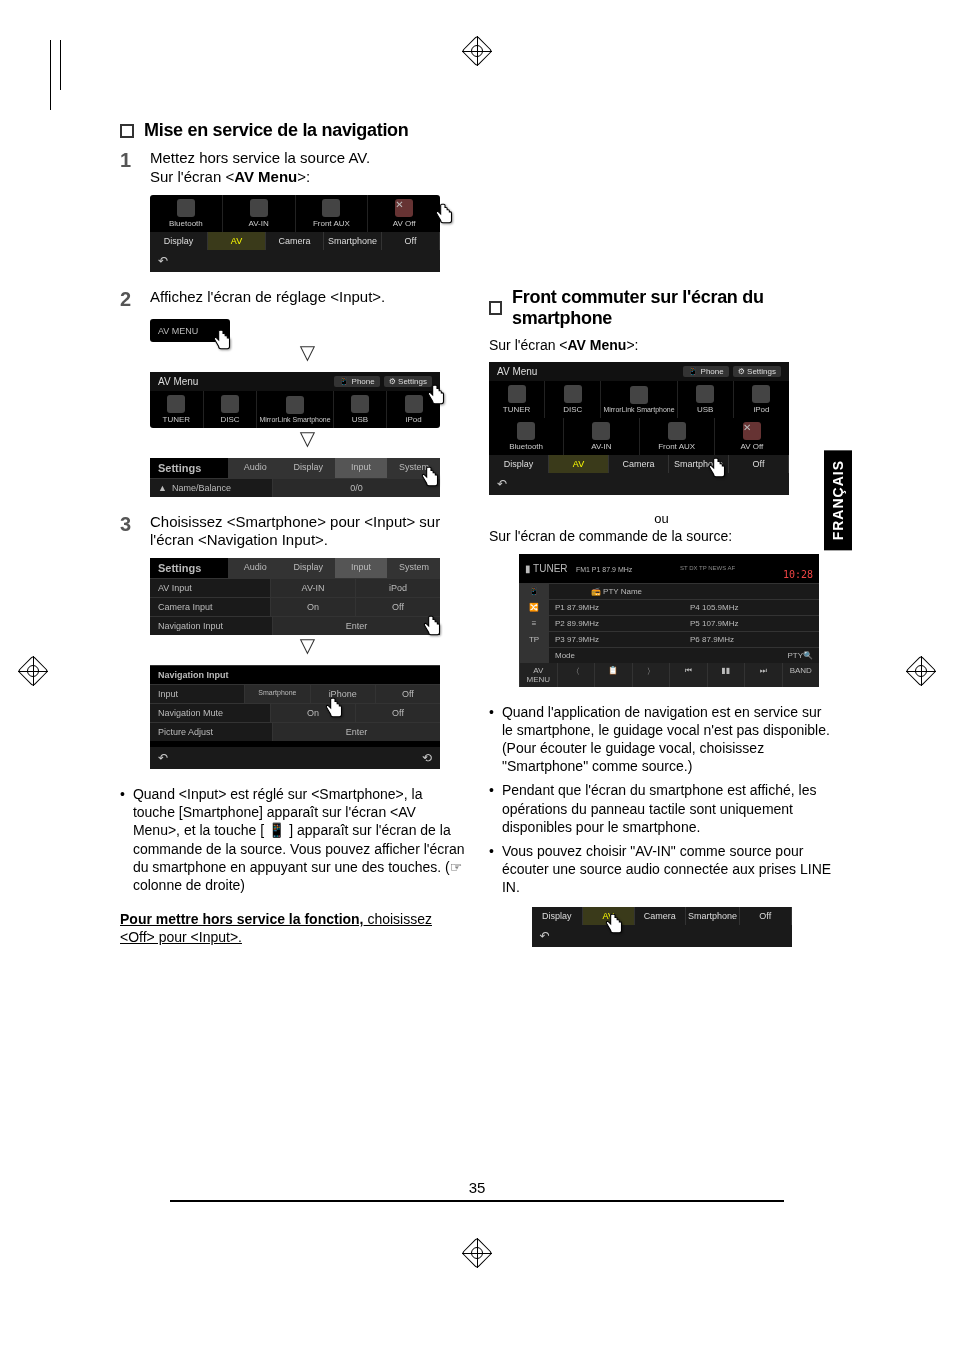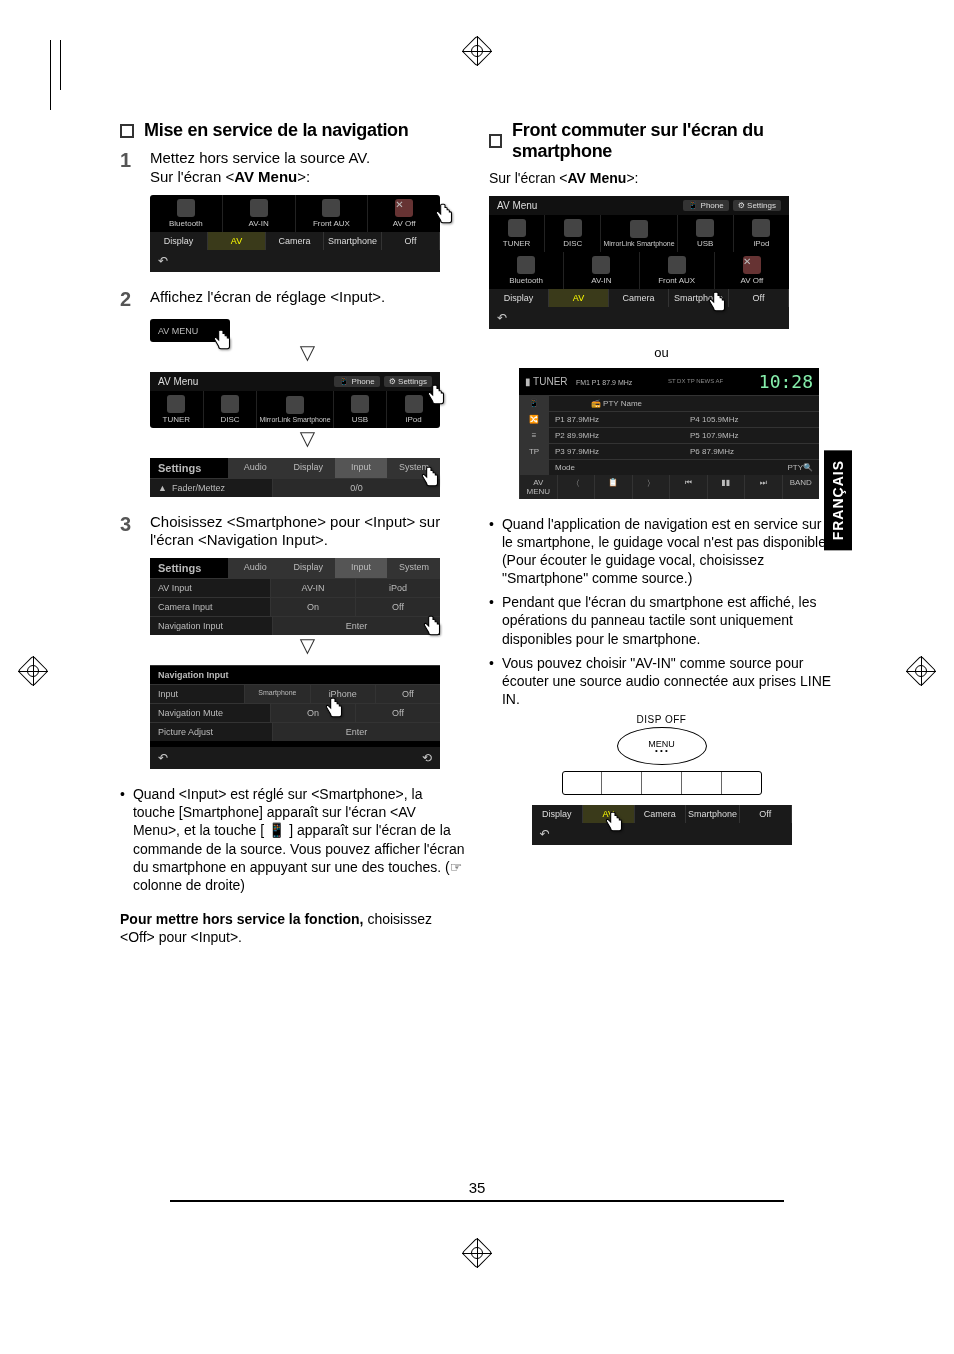--- a/index.html
+++ b/index.html
@@ -1,18 +1,18 @@
 <!DOCTYPE html>
 <html><head>
 <meta charset="utf-8">
 <style>
   * { box-sizing: border-box; margin: 0; padding: 0; }
   body { background: #fff; width: 954px; height: 1354px; position: relative; font-family: "Helvetica Neue", Arial, sans-serif; color: #000; }
   .page { position: absolute; left: 50px; top: 40px; right: 50px; bottom: 50px; }
-  .columns { display: flex; gap: 24px; padding: 80px 70px 0 70px; }
+  .columns { display: flex; gap: 24px; padding: 80px 70px 0 70px; align-items: flex-end; }
   .col { flex: 1; min-width: 0; }
   .sec-head { display: flex; align-items: center; gap: 10px; margin-bottom: 8px; }
   .sec-box { width: 14px; height: 14px; border: 2px solid #333; }
   .sec-title { font-size: 18px; font-weight: 700; font-family: "Helvetica Neue Condensed", "Arial Narrow", Arial, sans-serif; letter-spacing: -0.3px; }
   .step { display: flex; gap: 12px; margin-bottom: 8px; }
   .step-num { font-size: 20px; font-weight: 700; color: #555; width: 18px; flex-shrink: 0; font-family: "Arial Narrow", Arial, sans-serif; }
   .step-body { flex: 1; font-size: 15px; font-family: "Arial Narrow", Arial, sans-serif; line-height: 1.25; }
   .step-title { font-weight: 400; }
   .step-sub { font-weight: 400; }
   .small-txt { font-size: 14px; font-family: "Arial Narrow", Arial, sans-serif; line-height: 1.25; }
@@ -36,33 +36,33 @@
   .ss-settings-row { display: flex; background: #1a1a1a; border-top: 1px solid #333; }
   .ss-settings-left { flex: 1.3; padding: 4px 8px; font-size: 9px; display: flex; align-items: center; }
   .ss-settings-left.head { background: #000; font-weight: bold; }
   .ss-settings-opt { flex: 1; text-align: center; padding: 4px 2px; font-size: 9px; border-left: 1px solid #333; background: #2a2a2a; }
   .ss-settings-tabs { display: flex; background: #000; }
   .ss-settings-tab { flex: 1; text-align: center; font-size: 9px; padding: 4px 2px; border-left: 1px solid #333; background: #333; }
   .ss-settings-title { flex: 1.3; padding: 4px 8px; font-size: 11px; font-weight: bold; }
   .bullet-list { margin: 8px 0 0 0; }
   .bullet-item { display: flex; gap: 8px; font-size: 14px; font-family: "Arial Narrow", Arial, sans-serif; line-height: 1.3; margin-bottom: 6px; }
   .bullet-dot { flex-shrink: 0; }
-  .note-para { font-size: 14px; font-family: "Arial Narrow", Arial, sans-serif; line-height: 1.3; margin: 16px 0 0 0; }
+  .note-para { font-size: 14px; font-family: "Arial Narrow", Arial, sans-serif; line-height: 1.3; margin: 16px 0 0 0; text-decoration: underline; }
   .underline-head { font-size: 16px; font-weight: 700; font-family: "Arial Narrow", Arial, sans-serif; border-bottom: 1.5px solid #000; padding-bottom: 2px; margin: 14px 0 10px 0; }
   .side-tab { position: absolute; right: 52px; top: 410px; background: #000; color: #fff; font-size: 14px; font-weight: 600; padding: 10px 6px; writing-mode: vertical-rl; transform: rotate(180deg); letter-spacing: 1px; }
   .page-num { position: absolute; left: 50%; transform: translateX(-50%); bottom: 108px; font-size: 15px; }
   .page-num-line { position: absolute; height: 2px; background: #000; bottom: 102px; }
   .footer { position: absolute; bottom: 48px; left: 80px; right: 80px; display: flex; justify-content: space-between; font-size: 11px; color: #333; }
   .ou-txt { text-align: center; font-size: 13px; font-family: "Arial Narrow", Arial, sans-serif; margin: 4px 0 2px 0; }
   .tuner-row { display: flex; background: #1a1a1a; border-top: 1px solid #333; font-size: 8px; }
   .tuner-left { width: 30px; background: #333; text-align: center; padding: 3px 0; }
   .tuner-mid { flex: 1; padding: 3px 6px; }
   .tuner-right { flex: 1; padding: 3px 6px; }
   .tuner-head { display: flex; justify-content: space-between; align-items: center; padding: 3px 6px; background: #000; }
-  .tuner-time { font-family: monospace; font-size: 18px; color: #86efac; }
+  .tuner-time { font-family: monospace; font-size: 10px; color: #ef4444; margin-top: 12px; }
   .tuner-bottom { display: flex; background: #222; }
   .tuner-btn { flex: 1; text-align: center; font-size: 8px; padding: 3px 1px; border-left: 1px solid #333; }
   .disp-off-box { width: 220px; margin: 0 auto; }
   .do-label { text-align: center; font-size: 10px; letter-spacing: 0.5px; }
   .do-oval { width: 90px; height: 38px; border: 1.5px solid #000; border-radius: 50%; margin: 2px auto; display: flex; align-items: center; justify-content: center; font-size: 10px; flex-direction: column; }
   .do-rect { width: 200px; height: 24px; border: 1.5px solid #000; margin: 6px auto 0; border-radius: 3px; display: flex; }
   .do-rect-part { flex: 1; border-right: 1px solid #666; display: flex; align-items: center; justify-content: center; }
 </style>
 </head>
 <body>
@@ -198,21 +198,21 @@
       <div class="arrow-down">▽</div>
       <div class="screenshot" style="width:290px;">
         <div class="ss-settings-tabs">
           <div class="ss-settings-title">Settings</div>
           <div class="ss-settings-tab">Audio</div>
           <div class="ss-settings-tab">Display</div>
           <div class="ss-settings-tab" style="background:#555;">Input</div>
           <div class="ss-settings-tab">System</div>
         </div>
         <div class="ss-settings-row">
-          <div class="ss-settings-left">▲ &nbsp;<span>Fader/Mettez</span></div>
+          <div class="ss-settings-left">▲ &nbsp;<span>Name/Balance</span></div>
           <div class="ss-settings-opt" style="flex:2;">0/0</div>
         </div>
         <div class="hand" style="right:-4px; top:6px;">
           <svg viewBox="0 0 24 24">
               <path d="M9 3c-1 0-1 1-1 1v8l-2-2c-1-1-2 0-2 1l4 7c0 1 1 2 2 2h6c1 0 2-1 2-2v-7c0-1-1-1-1-1h-1v-1c0-1-1-1-1-1h-1V7c0-1-1-1-1-1h-1V4c0-1-1-1-1-1z"></path>
             </svg>
         </div>
       </div>
 
       <div class="step">
@@ -358,20 +358,21 @@
         </div>
         <div class="ss-back">↶</div>
         <div class="hand" style="right:58px; bottom:14px;">
           <svg viewBox="0 0 24 24">
               <path d="M9 3c-1 0-1 1-1 1v8l-2-2c-1-1-2 0-2 1l4 7c0 1 1 2 2 2h6c1 0 2-1 2-2v-7c0-1-1-1-1-1h-1v-1c0-1-1-1-1-1h-1V7c0-1-1-1-1-1h-1V4c0-1-1-1-1-1z"></path>
             </svg>
         </div>
       </div>
 
       <div class="ou-txt">ou</div>
+      <div class="small-txt">Sur l'écran de commande de la source:</div>
 
       <div class="screenshot" style="width:300px; margin-left:30px;">
         <div class="tuner-head">
           <span>▮ <span>TUNER</span> &nbsp; <span style="font-size:7px;">FM1 P1 87.9 MHz</span></span>
           <span style="font-size:6px; color:#888;">ST   DX   TP   NEWS   AF</span>
           <span class="tuner-time">10:28</span>
         </div>
         <div class="tuner-row">
             <div class="tuner-left">📱</div>
             <div class="tuner-mid" style="text-align:center;">📻 <span>PTY Name</span></div>
@@ -418,34 +419,20 @@
             <div class="bullet-dot">•</div>
             <div>Pendant que l'écran du smartphone est affiché, les opérations du panneau tactile sont uniquement disponibles pour le smartphone.</div>
           </div>
         <div class="bullet-item">
             <div class="bullet-dot">•</div>
             <div>Vous pouvez choisir "AV-IN" comme source pour écouter une source audio connectée aux prises LINE IN.</div>
           </div>
       </div>
 
 
-      <div class="disp-off-box">
-        <div class="do-label">DISP OFF</div>
-        <div class="do-oval">
-          <div style="font-size:9px;">MENU</div>
-          <div style="font-size:8px; line-height:0.5;">• • •</div>
-        </div>
-        <div class="do-rect">
-          <div class="do-rect-part"></div>
-            <div class="do-rect-part"></div>
-            <div class="do-rect-part"></div>
-          <div class="do-rect-part"></div>
-            <div class="do-rect-part" style="border-right:none;"></div>
-        </div>
-      </div>
 
       <div class="screenshot" style="width:260px; margin:10px auto 0;">
         <div class="ss-tab-row">
           <div class="ss-tab">Display</div>
           <div class="ss-tab active">AV</div>
           <div class="ss-tab">Camera</div>
           <div class="ss-tab">Smartphone</div>
           <div class="ss-tab">Off</div>
         </div>
         <div class="ss-back">↶</div>

